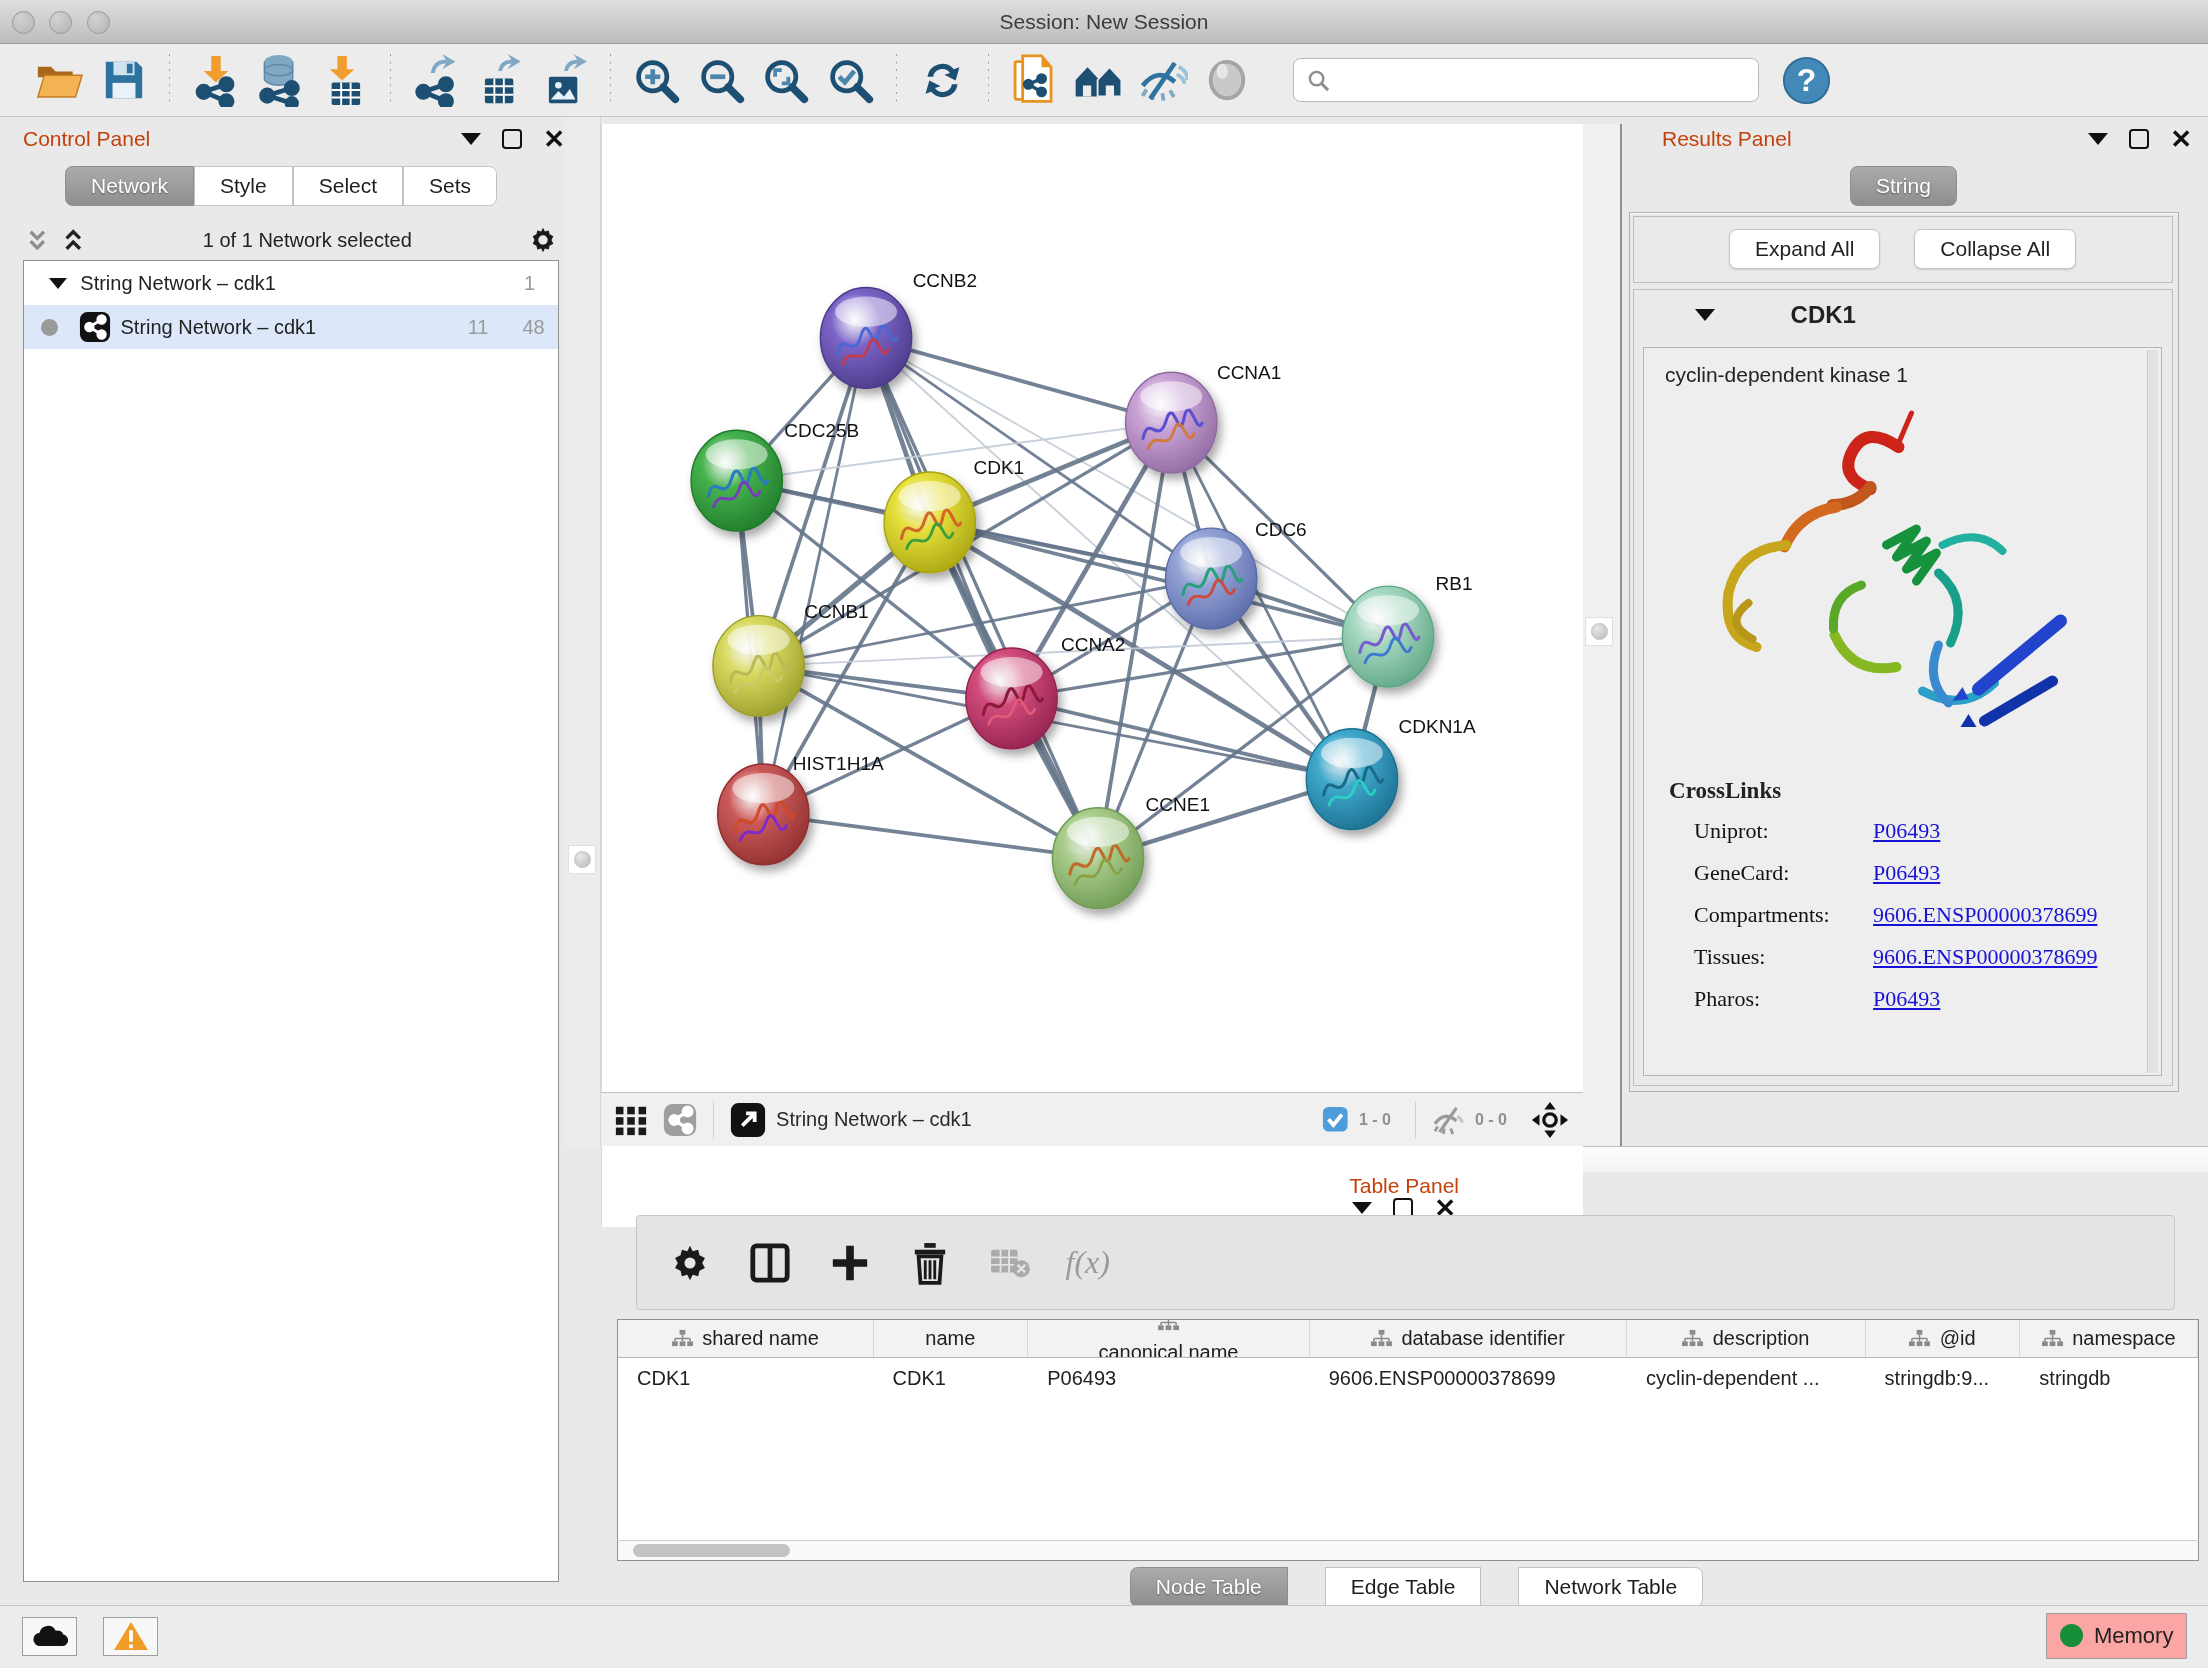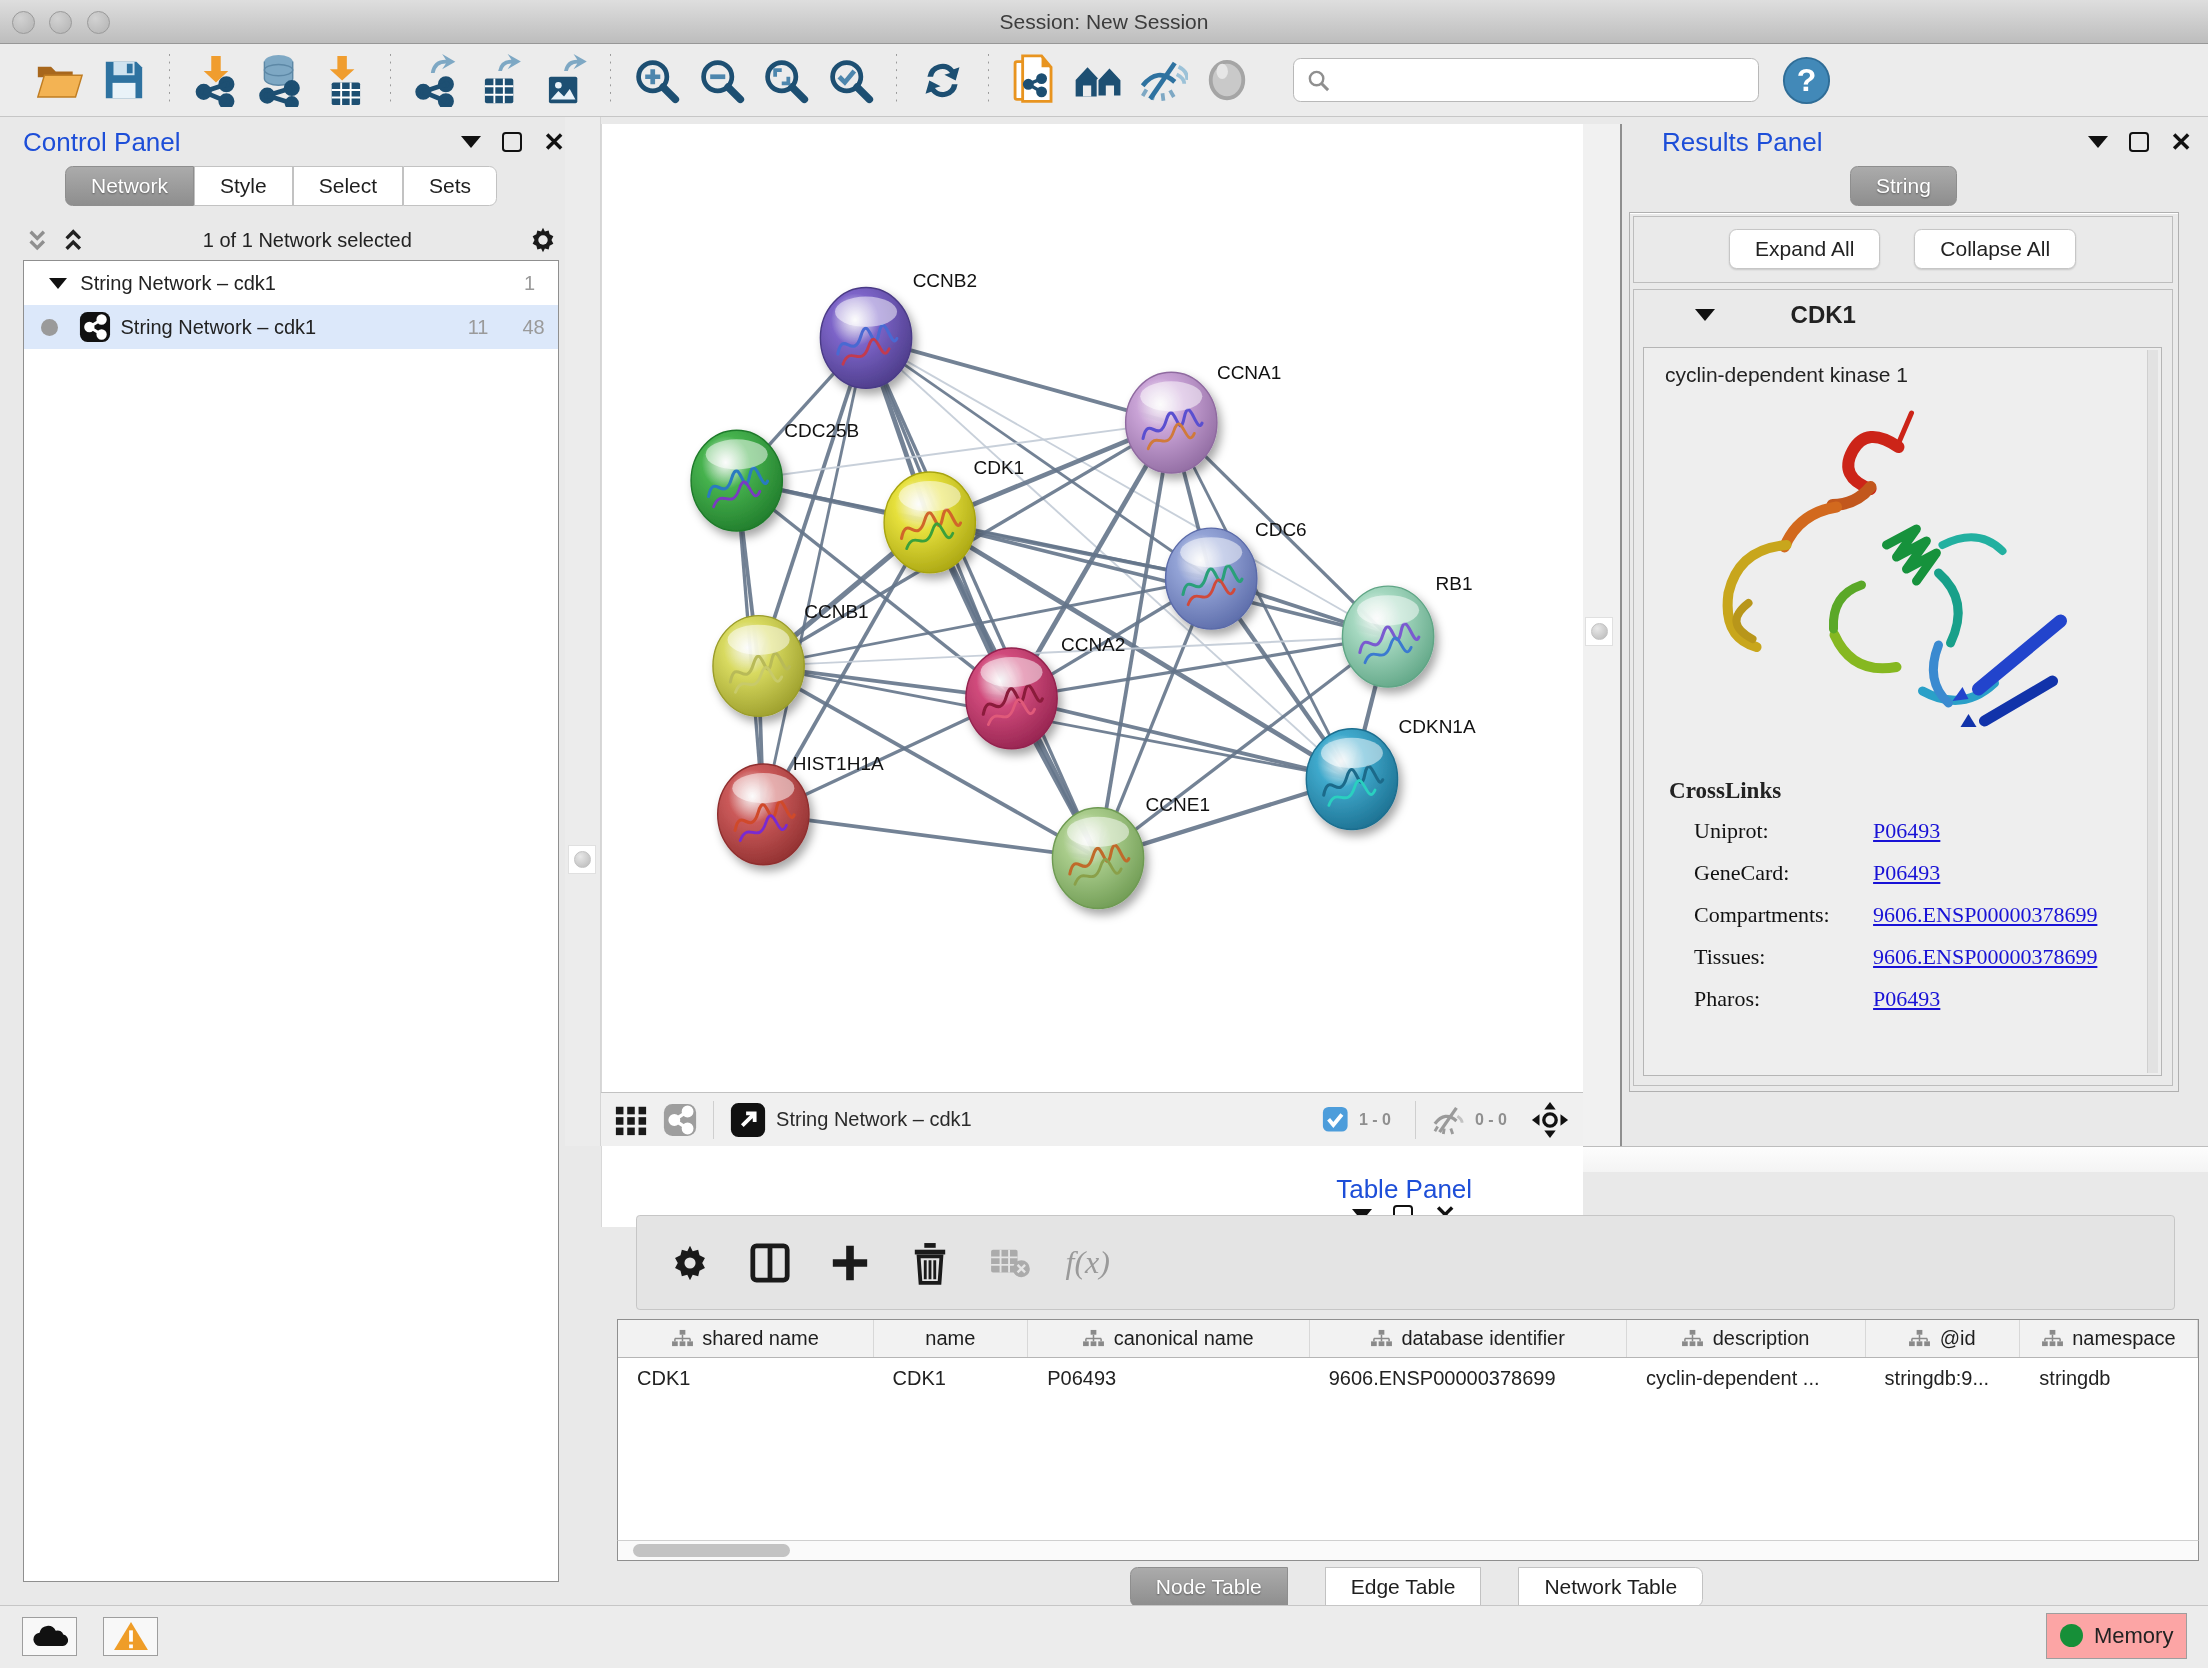--- a/index.html
+++ b/index.html
@@ -28,21 +28,21 @@
   .tbtn { width:53px; height:53px; display:flex; align-items:center; justify-content:center; margin:0 5.7px; }
   .tsep { width:1px; height:53px; margin:0 13.3px;
     background-image:linear-gradient(#9a9a9a 30%, transparent 0); background-size:1.9px 7.6px; }
   .searchbox {
     width:466px; height:44px; background:#fff; border:1px solid #b8b8b8; border-radius:7.6px;
     display:flex; align-items:center; padding:0 11.4px; margin-left:34px;
   }
   .searchbox input { border:none; outline:none; font-size:19px; width:399px; background:transparent;
     font-family:"Liberation Sans",sans-serif; }
   
-  .panel-title { font-size:26px; color:#1d4ed8; }
+  .panel-title { font-size:21px; color:#c2410c; }
   .panel-ctrl { display:flex; gap:21px; align-items:center; }
   .caret-down { width:0; height:0; border-left:10.5px solid transparent; border-right:10.5px solid transparent; border-top:12.4px solid #111; }
   .float-box { width:20px; height:20px; border:2.9px solid #111; border-radius:3.8px; }
   .close-x { font-size:26px; font-weight:bold; color:#111; line-height:20px; }
   .tabbtn {
     height:40px; padding:0 25px; background:#fff; border:1px solid #c2c2c2;
     display:flex; align-items:center; font-size:21px; color:#1e1e1e;
   }
   .tabbtn:first-child { border-radius:7.6px 0 0 7.6px; }
   .tabbtn:last-child  { border-radius:0 7.6px 7.6px 0; }
@@ -790,21 +790,21 @@
                   <rect x="8" y="13" width="6" height="5"></rect>
                   <rect x="16" y="13" width="6" height="5"></rect>
                 </g>
               </svg>
             </span>
             <span>shared name</span>
           </div>
           <div class="tp-th" style="width: 155px;">
             <span>name</span>
           </div>
-          <div class="tp-th" style="width: 282px;">
+          <div class="tp-th" style="width: 282px; flex-direction: column;">
             <span>
               <svg width="21" height="19" viewBox="0 0 22 20">
                 <g fill="#8a8a8a">
                   <rect x="8" y="1" width="6" height="5"></rect>
                   <path d="M11 6 v4 M3 10 h16 M3 10 v3 M11 10 v3 M19 10 v3" stroke="#8a8a8a" stroke-width="1.6" fill="none"></path>
                   <rect x="0" y="13" width="6" height="5"></rect>
                   <rect x="8" y="13" width="6" height="5"></rect>
                   <rect x="16" y="13" width="6" height="5"></rect>
                 </g>
               </svg>

